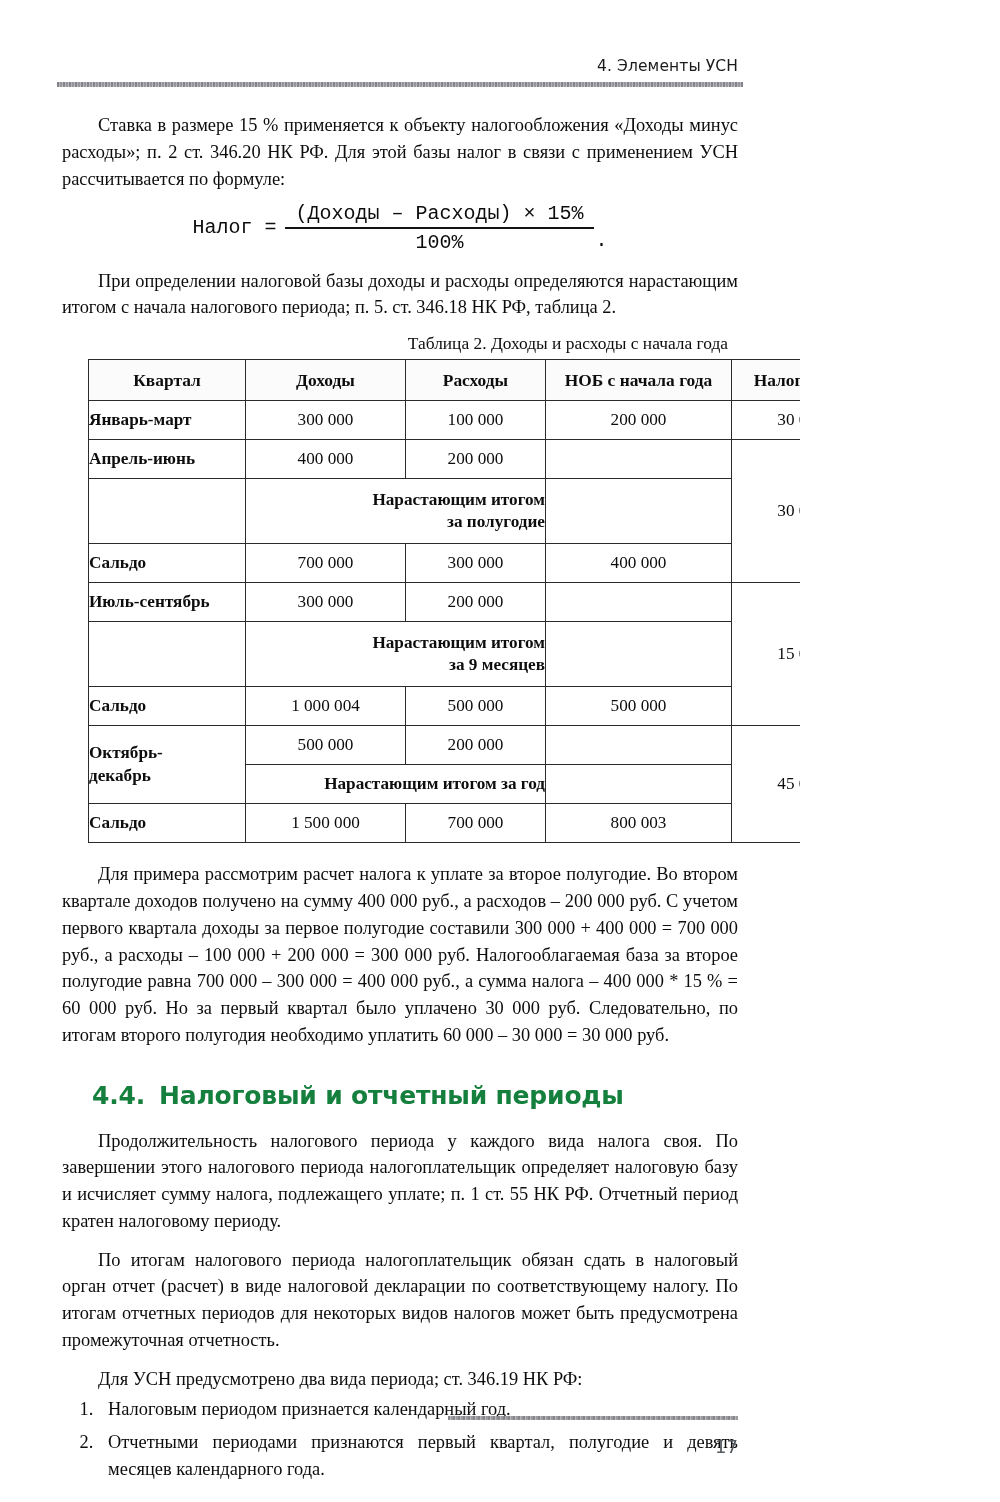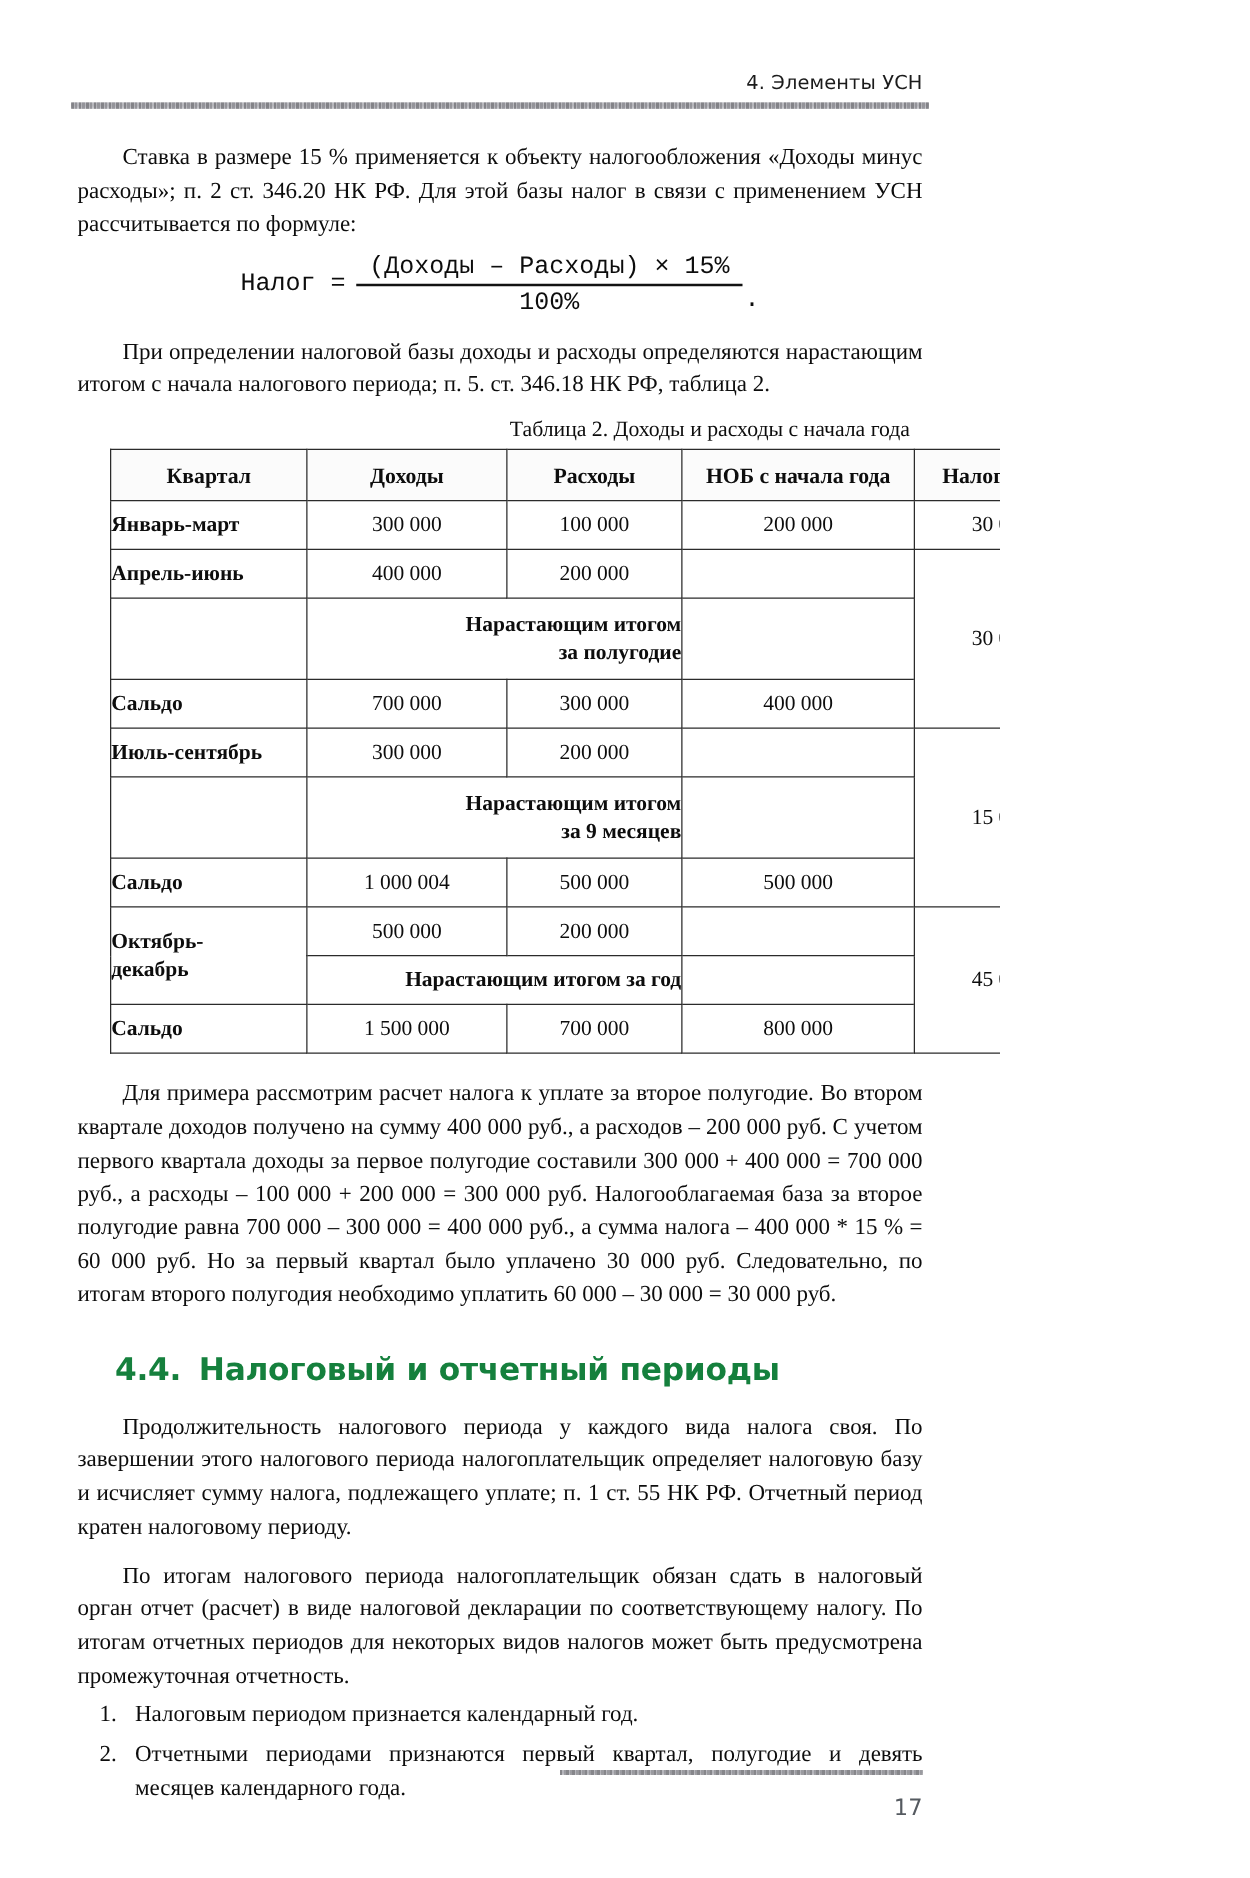--- a/index.html
+++ b/index.html
@@ -320,33 +320,34 @@
 
         <tr>
           <td class="running" colspan="2">Нарастающим итогом за год</td>
           <td class="blank"></td>
         </tr>
 
         <tr>
           <td class="q">Сальдо</td>
           <td class="num">1 500 000</td>
           <td class="num">700 000</td>
-          <td class="num">800 000</td>
+          <td class="num">800 003</td>
         </tr>
       </tbody>
     </table>
 
     <p class="body" style="margin-top:18px">Для примера рассмотрим расчет налога к уплате за второе полугодие. Во втором квартале доходов получено на сумму 400 000 руб., а расходов – 200 000 руб. С учетом первого квартала доходы за первое полугодие составили 300 000 + 400 000 = 700 000 руб., а расходы – 100 000 + 200 000 = 300 000 руб. Налогооблагаемая база за второе полугодие равна 700 000 – 300 000 = 400 000 руб., а сумма налога – 400 000 * 15 % = 60 000 руб. Но за первый квартал было уплачено 30 000 руб. Следовательно, по итогам второго полугодия необходимо уплатить 60 000 – 30 000 = 30 000 руб.</p>
 
     <h2 class="sec">
       <span class="numb">4.4.</span><span>Налоговый и отчетный периоды</span>
     </h2>
 
     <p class="body">Продолжительность налогового периода у каждого вида налога своя. По завершении этого налогового периода налогоплательщик определяет налоговую базу и исчисляет сумму налога, подлежащего уплате; п. 1 ст. 55 НК РФ. Отчетный период кратен налоговому периоду.</p>
     <p class="body" style="margin-top:12px">По итогам налогового периода налогоплательщик обязан сдать в налоговый орган отчет (расчет) в виде налоговой декларации по соответствующему налогу. По итогам отчетных периодов для некоторых видов налогов может быть предусмотрена промежуточная отчетность.</p>
+    <p class="body" style="margin-top:12px">Для УСН предусмотрено два вида периода; ст. 346.19 НК РФ:</p>
 
     <ol class="points">
       <li>Налоговым периодом признается календарный год.</li>
       <li>Отчетными периодами признаются первый квартал, полугодие и девять месяцев календарного года.</li>
     </ol>
 
   </div>
 
   <div class="rule-bottom"></div>
   <div class="pagenum">17</div>

